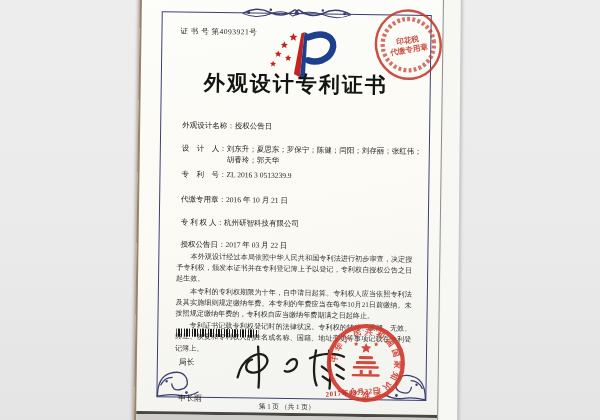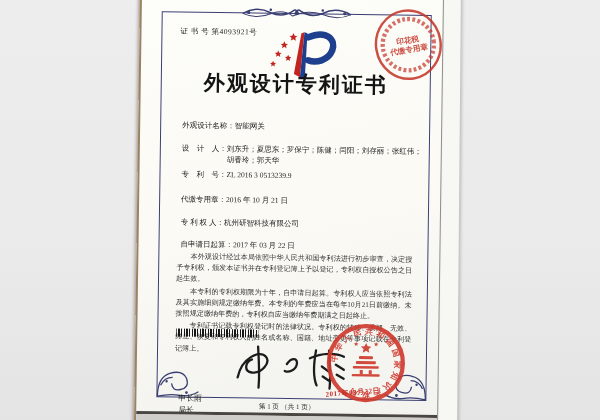--- a/index.html
+++ b/index.html
@@ -41,21 +41,21 @@
   .f-val{white-space:normal;}
   .row-0{top:107px}.row-1{top:130px}.row-2{top:156px}
   .row-3{top:181px}.row-4{top:204px}.row-5{top:226px}
   .row-1 .f-val{width:196px;word-break:break-all;}
   .paras{position:absolute;left:17px;top:239px;width:236px;font-size:7.1px;
          line-height:1.58;text-align:justify;color:#333;}
   .paras p{margin:0 0 1px 0;text-indent:2em;}
   .barcode{position:absolute;left:18px;top:316px;width:82px;height:8px;
            background:repeating-linear-gradient(90deg,#161616 0 1px,transparent 1px 2px,
              #161616 2px 3.5px,transparent 3.5px 5px,#161616 5px 6px,transparent 6px 8px);}
-  .sig-title{position:absolute;left:21px;top:344px;font-size:7.8px;color:#222;margin-top:48px;}
+  .sig-title{position:absolute;left:21px;top:344px;font-size:7.8px;color:#222;}
   .sig-name{position:absolute;left:21px;top:380px;font-size:7.8px;color:#222;}
   .sig-svg{position:absolute;left:74px;top:327px;}
   .seal{position:absolute;left:168px;top:308px;width:80px;height:80px;opacity:.92;}
   .seal-date{position:absolute;left:168px;top:371px;width:95px;font-size:7px;
              color:#c62f26;transform:rotate(-5deg);letter-spacing:.5px;font-weight:bold;}
   .footer{position:absolute;left:0;top:410px;width:100%;text-align:center;
           font-size:6.8px;color:#333;}
   svg{display:block;}
 </style>
 </head>
@@ -124,40 +124,40 @@
         <ellipse cx="40" cy="40" rx="34" ry="36" fill="none" stroke="#c5372c" stroke-width="2.6"></ellipse>
         <circle cx="40" cy="40" r="27" fill="none" stroke="#c5372c" stroke-width="4.5" stroke-dasharray="3 2.4" opacity=".8"></circle>
         <text x="40" y="38" class="stamp-line">印花税</text>
         <text x="40" y="48" class="stamp-line">代缴专用章</text>
       </svg>
 
       <div class="title">外观设计专利证书</div>
 
       <div class="f-row row-0">
         <span class="f-label">外观设计名称：</span>
-        <span class="f-val">智能网关</span>
+        <span class="f-val">授权公告日</span>
       </div>
       <div class="f-row row-1">
         <span class="f-label">设　计　人：</span>
         <span class="f-val">刘东升；夏思东；罗保宁；陈健；闫阳；刘存丽；张红伟；胡香玲；郭天华</span>
       </div>
       <div class="f-row row-2">
         <span class="f-label">专　利　号：</span>
         <span class="f-val">ZL 2016 3 0513239.9</span>
       </div>
       <div class="f-row row-3">
         <span class="f-label">代缴专用章：</span>
         <span class="f-val">2016 年 10 月 21 日</span>
       </div>
       <div class="f-row row-4">
         <span class="f-label">专 利 权 人：</span>
         <span class="f-val">杭州研智科技有限公司</span>
       </div>
       <div class="f-row row-5">
-        <span class="f-label">自申请日起算：</span>
+        <span class="f-label">授权公告日：</span>
         <span class="f-val">2017 年 03 月 22 日</span>
       </div>
 
       <div class="paras">
         <p>本外观设计经过本局依照中华人民共和国专利法进行初步审查，决定授予专利权，颁发本证书并在专利登记簿上予以登记，专利权自授权公告之日起生效。</p>
         <p>本专利的专利权期限为十年，自申请日起算。专利权人应当依照专利法及其实施细则规定缴纳年费。本专利的年费应当在每年10月21日前缴纳。未按照规定缴纳年费的，专利权自应当缴纳年费期满之日起终止。</p>
         <p>专利证书记载专利权登记时的法律状况。专利权的转移、质押、无效、终止、恢复和专利权人的姓名或名称、国籍、地址变更等事项记载在专利登记簿上。</p>
       </div>
 
       <div class="barcode"></div>

